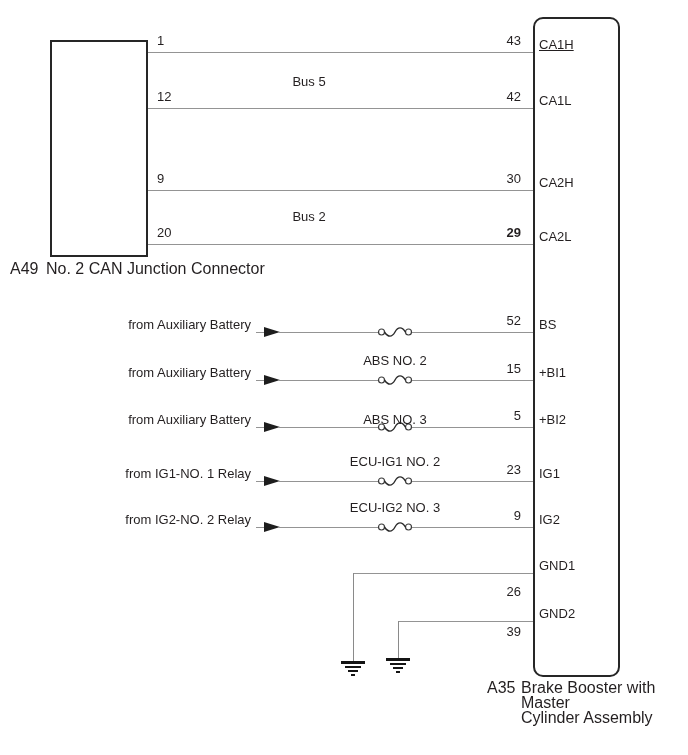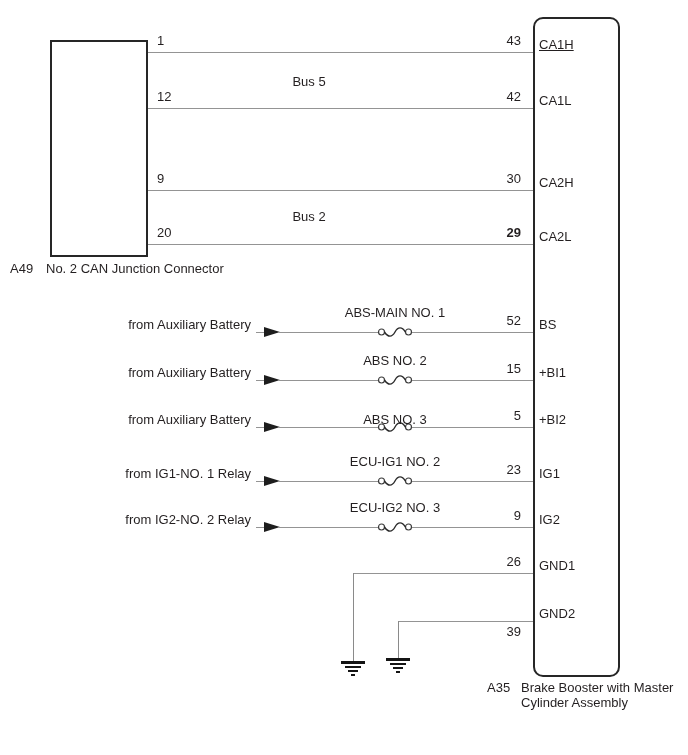--- a/index.html
+++ b/index.html
@@ -33,21 +33,21 @@
   .src-label { position: absolute; left: 80px; width: 171px; text-align: right; }
   .fuse-label { position: absolute; left: 315px; width: 160px; text-align: center; }
   .arrow {
     position: absolute;
     width: 0; height: 0;
     border-top: 5px solid transparent;
     border-bottom: 5px solid transparent;
     border-left: 16px solid #1d1d1d;
   }
   .gbar { position: absolute; background: #141414; }
-  .caption { position: absolute; font-size: 13px; }
+  .caption { position: absolute; font-size: 16px; }
   .fuse-svg { position: absolute; width: 40px; height: 16px; }
 </style>
 </head>
 <body>
 
 <div class="canvas">
 
   <div class="box" style="left:50px; top:40px; width:98px; height:217px;"></div>
 
   <div class="box rounded" style="left:533px; top:17px; width:87px; height:660px;"></div>
@@ -82,21 +82,20 @@
   <div class="src-label" style="top:317px;">from Auxiliary Battery</div>
   <div class="wire" style="left:256px; top:332px; width:10px;"></div>
   <div class="arrow" style="left:264px; top:327px;"></div>
   <div class="wire" style="left:279px; top:332px; width:99px;"></div>
   <svg class="fuse-svg" style="left:375px; top:324px;" viewBox="0 0 40 16">
     <circle cx="6.5" cy="8" r="3" fill="#ffffff" stroke="#3c3c3c" stroke-width="1.2"></circle>
     <circle cx="33.5" cy="8" r="3" fill="#ffffff" stroke="#3c3c3c" stroke-width="1.2"></circle>
     <path d="M 9.5 8 C 13 13.5, 17 13.5, 20 8 C 23 2.5, 27 2.5, 30.5 8" fill="none" stroke="#2a2a2a" stroke-width="1.4"></path>
   </svg>
   <div class="wire" style="left:412px; top:332px; width:121px;"></div>
-  <div class="fuse-label" style="top:305px;">ABS-MAIN NO. 1</div>
   <div class="pin-num pin-right" style="top:313px;">52</div>
   <div class="terminal" style="top:317px;">BS</div>
 
   <div class="src-label" style="top:365px;">from Auxiliary Battery</div>
   <div class="wire" style="left:256px; top:380px; width:10px;"></div>
   <div class="arrow" style="left:264px; top:375px;"></div>
   <div class="wire" style="left:279px; top:380px; width:99px;"></div>
   <svg class="fuse-svg" style="left:375px; top:372px;" viewBox="0 0 40 16">
     <circle cx="6.5" cy="8" r="3" fill="#ffffff" stroke="#3c3c3c" stroke-width="1.2"></circle>
     <circle cx="33.5" cy="8" r="3" fill="#ffffff" stroke="#3c3c3c" stroke-width="1.2"></circle>
@@ -143,21 +142,21 @@
     <circle cx="6.5" cy="8" r="3" fill="#ffffff" stroke="#3c3c3c" stroke-width="1.2"></circle>
     <circle cx="33.5" cy="8" r="3" fill="#ffffff" stroke="#3c3c3c" stroke-width="1.2"></circle>
     <path d="M 9.5 8 C 13 13.5, 17 13.5, 20 8 C 23 2.5, 27 2.5, 30.5 8" fill="none" stroke="#2a2a2a" stroke-width="1.4"></path>
   </svg>
   <div class="wire" style="left:412px; top:527px; width:121px;"></div>
   <div class="fuse-label" style="top:500px;">ECU-IG2 NO. 3</div>
   <div class="pin-num pin-right" style="top:508px;">9</div>
   <div class="terminal" style="top:512px;">IG2</div>
 
   <div class="wire" style="left:353px; top:573px; width:180px;"></div>
-  <div class="pin-num pin-right" style="top:554px;">26</div>
+  <div class="pin-num pin-right" style="top:584px;">26</div>
   <div class="terminal" style="top:558px;">GND1</div>
   <div class="vwire" style="left:353px; top:573px; height:88px;"></div>
   <div>
     <div class="gbar" style="left:341px; top:661px; width:24px; height:3px;"></div>
     <div class="gbar" style="left:345px; top:666px; width:16px; height:2px;"></div>
     <div class="gbar" style="left:348px; top:670px; width:10px; height:2px;"></div>
     <div class="gbar" style="left:351px; top:674px; width:4px;  height:2px;"></div>
   </div>
 
   <div class="wire" style="left:398px; top:621px; width:135px;"></div>

